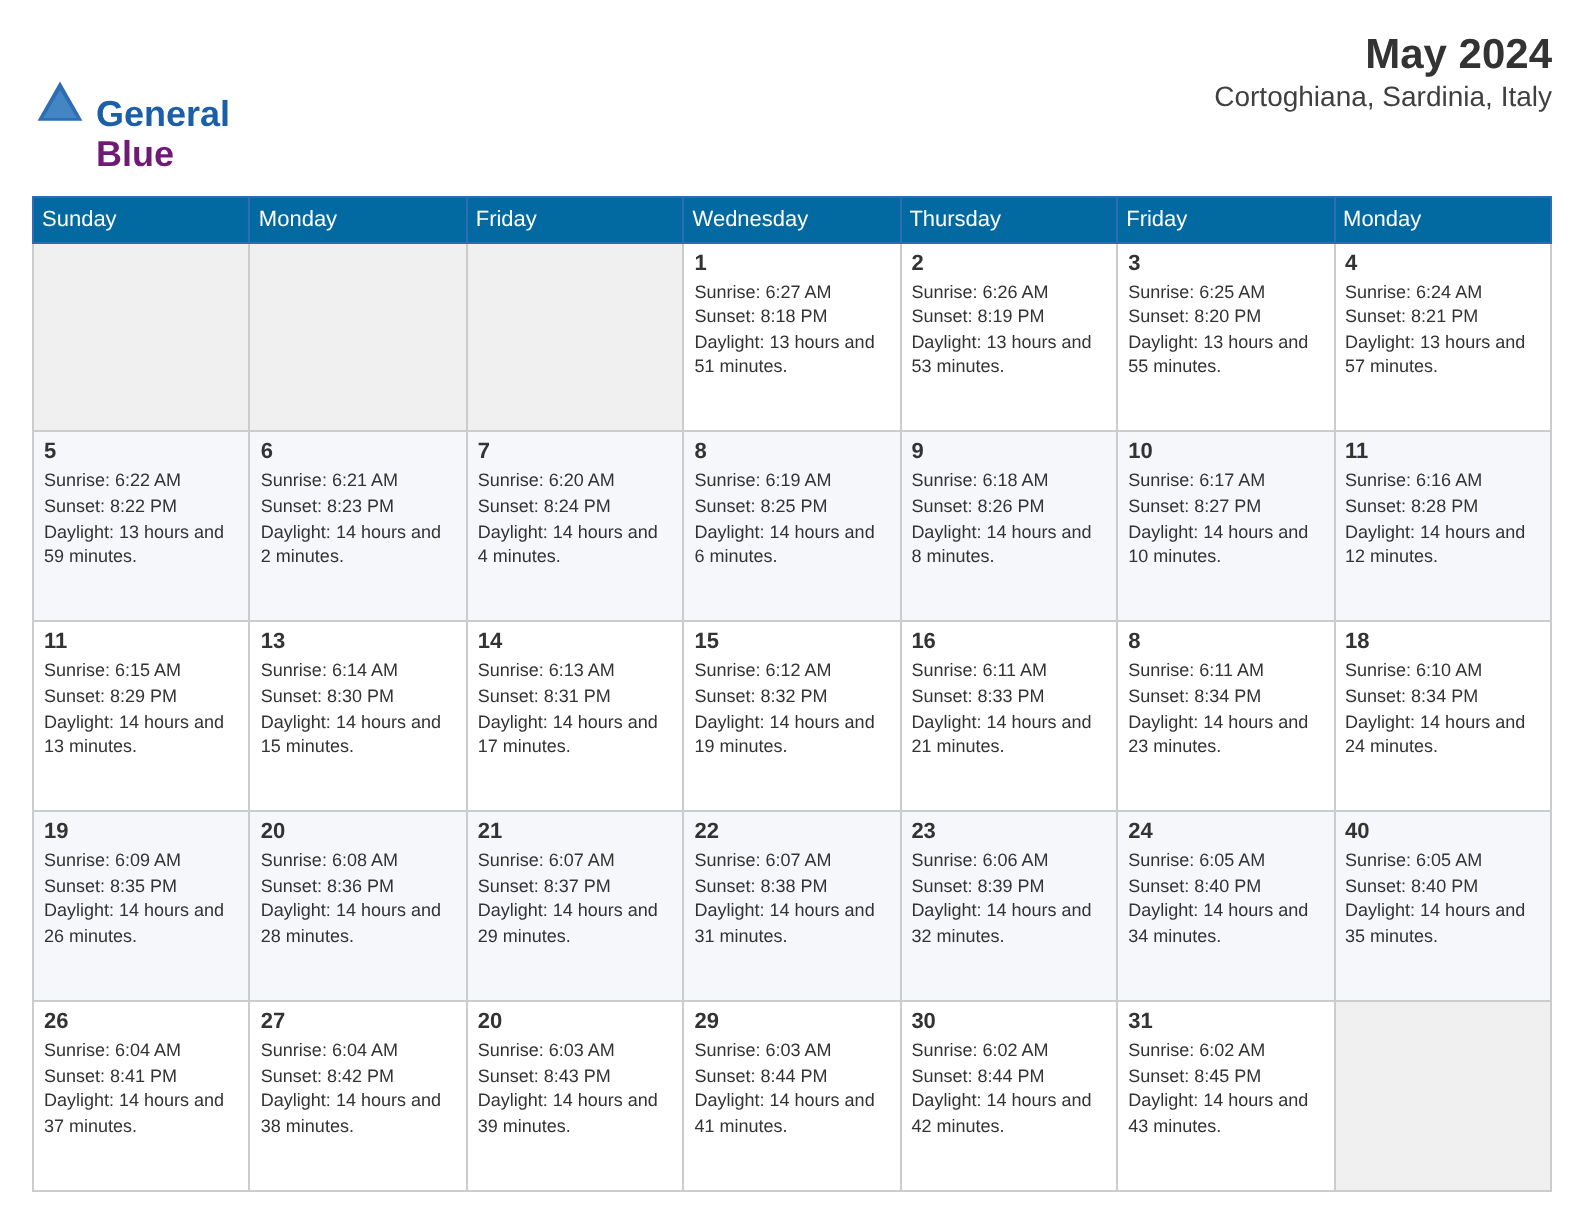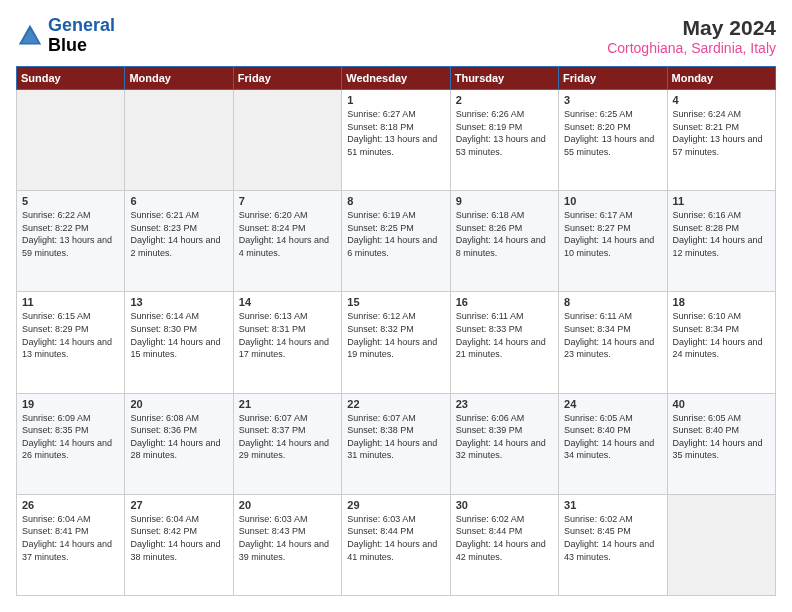--- a/index.html
+++ b/index.html
@@ -26,51 +26,52 @@
     .logo {
       display: flex;
       align-items: center;
       gap: 4px;
     }
     .logo-text {
       font-size: 18px;
       font-weight: bold;
       color: #333;
       line-height: 1.1;
+      margin-top: 32px;
     }
     .logo-text span {
       color: #1a5fa8;
     }
     .logo-icon {
       width: 28px;
       height: 28px;
     }
     .title-block {
       text-align: right;
     }
     .main-title {
       font-size: 21px;
       font-weight: bold;
       color: #333;
     }
     .subtitle {
       font-size: 14px;
-      color: #ec4899;
+      color: #404040;
     }
     table {
       width: 100%;
       border-collapse: collapse;
       flex: 1;
       table-layout: fixed;
     }
     thead tr th {
-      background-color: #7f1d1d;
+      background-color: #0369a1;
       color: #fff;
       font-size: 11px;
-      font-weight: bold;
+      font-weight: normal;
       padding: 5px 4px;
       text-align: left;
       border: 1px solid #2e6db4;
     }
     tbody tr td {
       border: 1px solid #ccc;
       vertical-align: top;
       padding: 4px 5px;
       font-size: 9.5px;
       color: #333;
@@ -100,21 +101,21 @@
 
 <div class="page">
   <div class="header">
     <div class="logo">
       <svg class="logo-icon" viewBox="0 0 40 40">
         <polygon points="20,4 36,32 4,32" fill="#2e6db4"></polygon>
         <polygon points="20,10 32,30 8,30" fill="#5a9fd4" opacity="0.5"></polygon>
       </svg>
       <div class="logo-text">
         <div><span>General</span></div>
-        <div><span style="color:#000000;font-weight:bold;text-align:right;">Blue</span></div>
+        <div><span style="color:#701a75;font-weight:bold;text-align:right;">Blue</span></div>
       </div>
     </div>
     <div class="title-block">
       <div class="main-title">May 2024</div>
       <div class="subtitle">Cortoghiana, Sardinia, Italy</div>
     </div>
   </div>
 
   <table>
     <thead>

